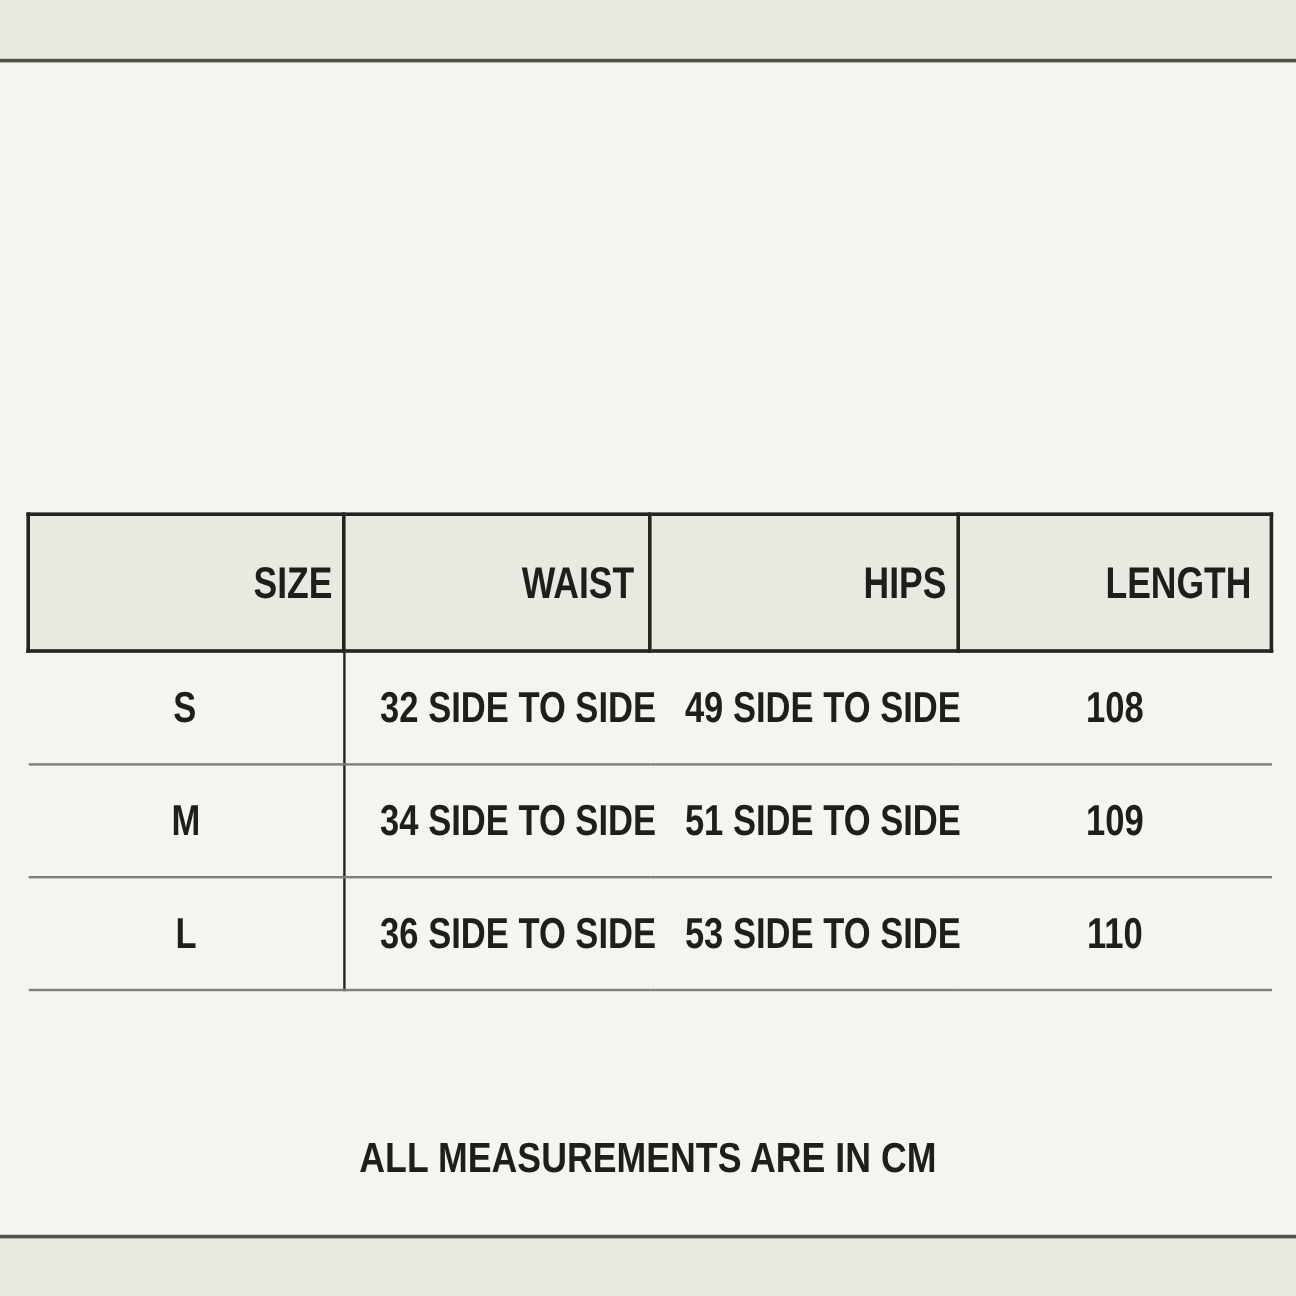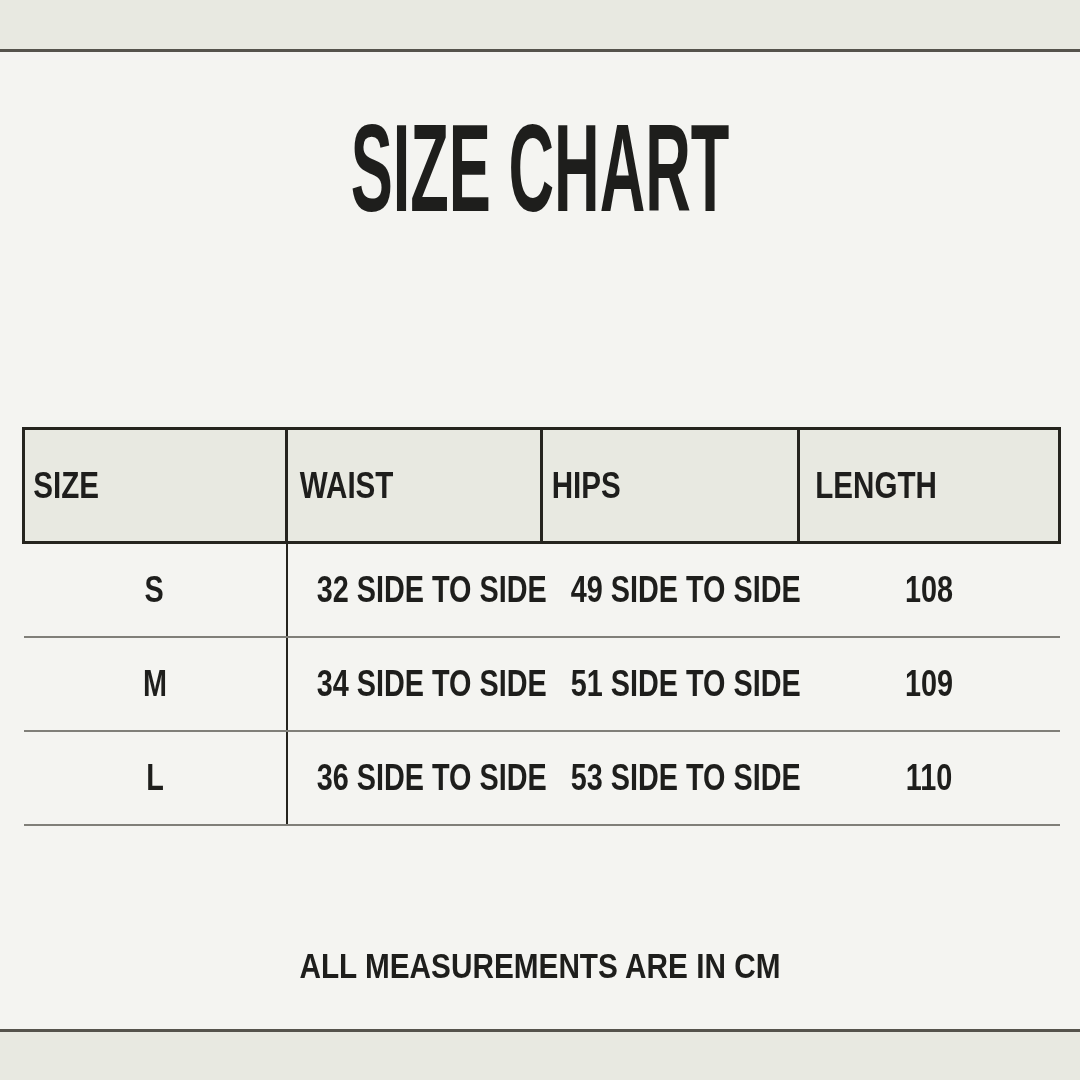--- a/index.html
+++ b/index.html
@@ -47,21 +47,21 @@
   table.size-table{
     border-collapse:collapse;
     width:1036px;
     table-layout:fixed;
   }
   table.size-table th{
     height:114px;
     background:var(--band);
     border:3px solid var(--border-dark);
     font-size:37px;font-weight:bold;
-    text-align:left;vertical-align:middle;
+    text-align:right;vertical-align:middle;
     color:var(--ink);
   }
   table.size-table td{
     height:94px;
     border-bottom:2px solid var(--row-line);
     font-size:36px;font-weight:bold;
     text-align:center;vertical-align:middle;
     color:var(--ink);
     white-space:nowrap;
     overflow:visible;
@@ -86,21 +86,20 @@
     transform:scaleX(0.85);
     white-space:nowrap;
   }
 </style>
 </head>
 <body>
 
 <div class="top-band"></div>
 
 <h1 class="title">
-  <span class="title-line"><span class="cond-title">SIZE CHART</span></span>
 </h1>
 
 <div class="size-table-wrap">
   <table class="size-table">
     <colgroup>
       <col style="width:263px">
         <col style="width:255px">
         <col style="width:257px">
         <col style="width:261px">
     </colgroup>

